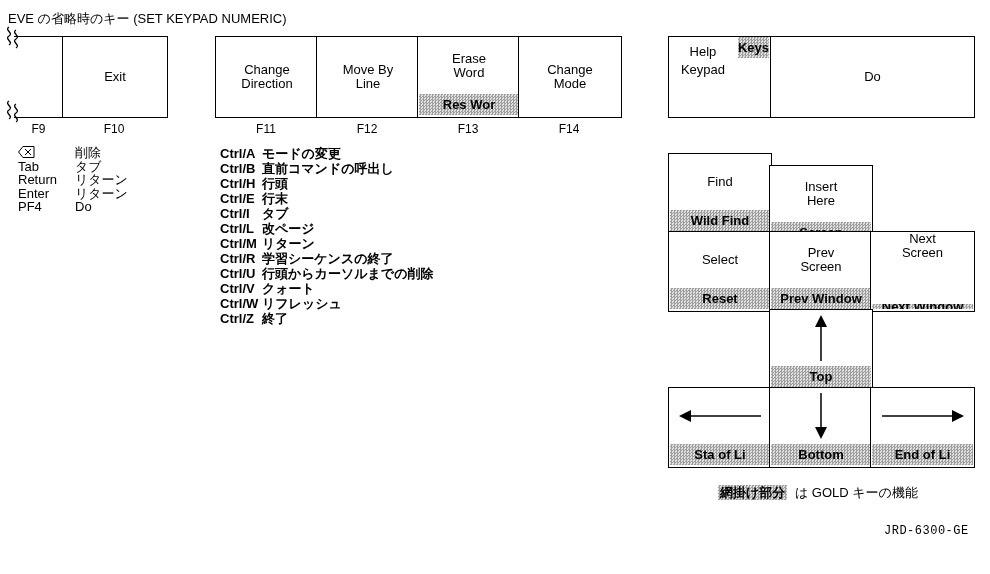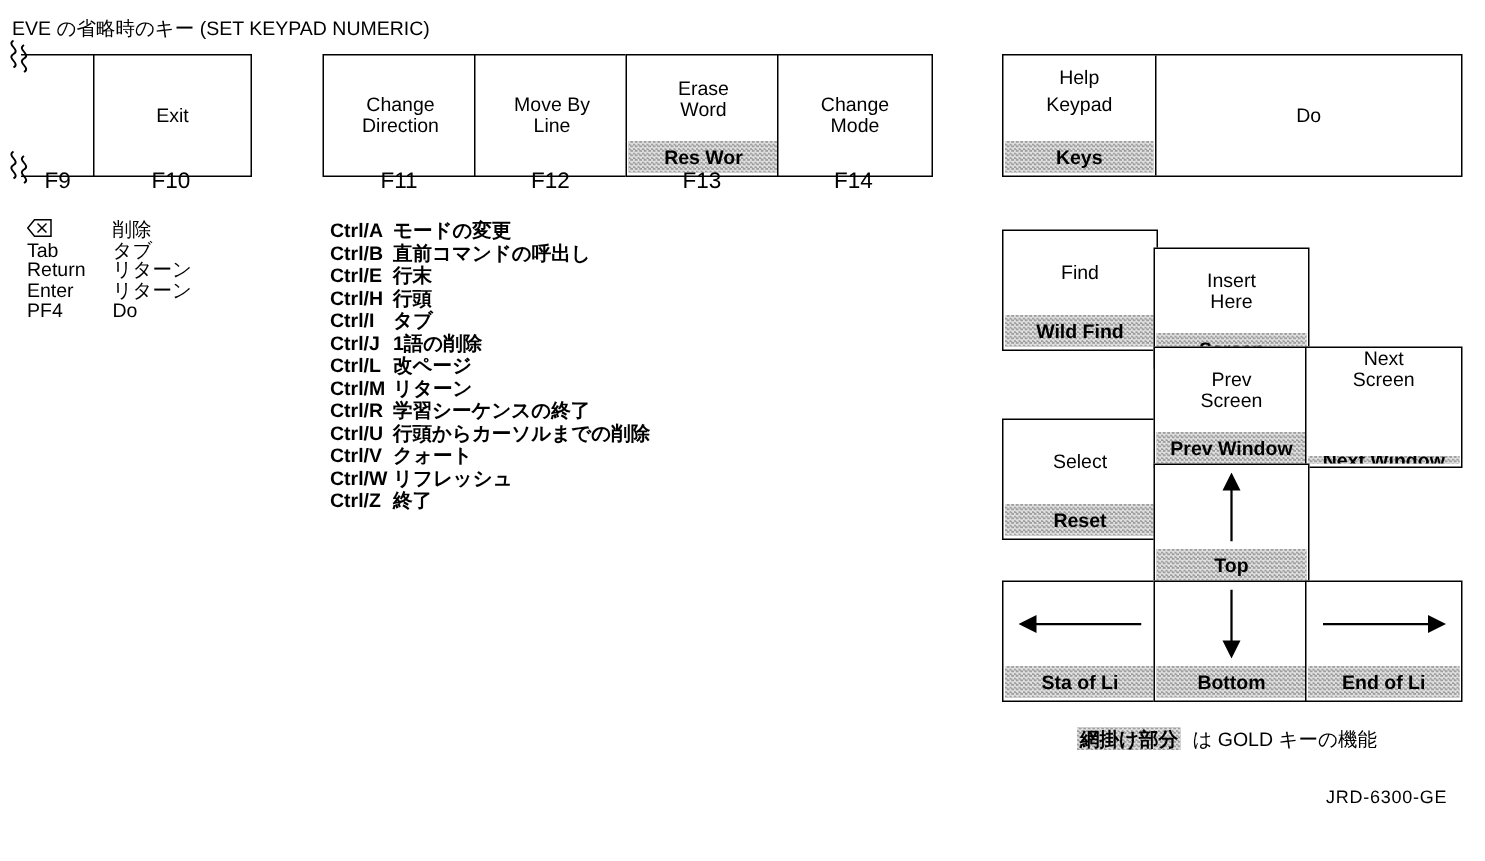--- a/index.html
+++ b/index.html
@@ -18,30 +18,30 @@
     background-color:#c4c4c4;
     background-image:conic-gradient(#9e9e9e 25%,#e0e0e0 0 50%,#9e9e9e 0 75%,#e0e0e0 0);
     background-size:3px 3px;
   }
   .gold-inline{
     font-weight:bold;padding:0 2px;
     background-color:#c4c4c4;
     background-image:conic-gradient(#9e9e9e 25%,#e0e0e0 0 50%,#9e9e9e 0 75%,#e0e0e0 0);
     background-size:3px 3px;
   }
-  .fkey{position:absolute;top:112px;text-align:center;font-size:15px;}
+  .fkey{position:absolute;top:122px;text-align:center;font-size:12px;}
   .row{white-space:nowrap;}
   .kcol{display:inline-block;vertical-align:top;}
   .w57{width:57px;}
   .w42{width:42px;}
   .key-list{position:absolute;left:18px;top:146px;line-height:13.5px;}
   .ctrl-list{position:absolute;left:220px;top:146px;line-height:15px;font-weight:bold;}
   .figure-id{
     position:absolute;left:884px;top:524px;
-    font-family:Liberation Sans, sans-serif;font-size:12px;letter-spacing:.5px;
+    font-family:Liberation Mono, monospace;font-size:12px;letter-spacing:.5px;
   }
   svg{display:block;}
 </style>
 </head>
 <body>
 
 <div class="title">EVE の省略時のキー (SET KEYPAD NUMERIC)</div>
 
 <svg class="abs" style="left:3px;top:26px;" width="20" height="26" viewBox="0 0 20 26">
   <path d="M6 1 C 1 4, 11 7, 6 10 C 1 13, 11 16, 6 19" fill="none" stroke="#000" stroke-width="1.3"></path>
@@ -88,21 +88,21 @@
     <span>Mode</span>
   </div>
 </div>
 
 <div class="fkey" style="left:215px;width:102px;">F11</div>
 <div class="fkey" style="left:316px;width:102px;">F12</div>
 <div class="fkey" style="left:417px;width:102px;">F13</div>
 <div class="fkey" style="left:518px;width:102px;">F14</div>
 
 <div class="cell" style="left:668px;top:36px;width:305px;height:80px;flex-direction:row;">
-  <div style="width:101px;border-right:1px solid #000;display:flex;flex-direction:column;">
+  <div style="width:101px;border-right:1px solid #000;display:flex;flex-direction:row;">
     <div class="label" style="justify-content:flex-start;padding-top:6px;line-height:18px;">
       <span>Help</span>
       <span>Keypad</span>
     </div>
     <div class="gold-band">Keys</div>
   </div>
   <div class="label">
     <span>Do</span>
   </div>
 </div>
@@ -127,24 +127,23 @@
     <span class="kcol w57">Enter</span><span>リターン</span>
   </div>
   <div class="row">
     <span class="kcol w57">PF4</span><span>Do</span>
   </div>
 </div>
 
 <div class="ctrl-list">
   <div class="row"><span class="kcol w42">Ctrl/A</span><span>モードの変更</span></div>
   <div class="row"><span class="kcol w42">Ctrl/B</span><span>直前コマンドの呼出し</span></div>
+  <div class="row"><span class="kcol w42">Ctrl/H</span><span>行頭</span></div>
   <div class="row"><span class="kcol w42">Ctrl/E</span><span>行末</span></div>
-  <div class="row"><span class="kcol w42">Ctrl/H</span><span>行頭</span></div>
   <div class="row"><span class="kcol w42">Ctrl/I</span><span>タブ</span></div>
-  <div class="row"><span class="kcol w42">Ctrl/J</span><span>1語の削除</span></div>
   <div class="row"><span class="kcol w42">Ctrl/L</span><span>改ページ</span></div>
   <div class="row"><span class="kcol w42">Ctrl/M</span><span>リターン</span></div>
   <div class="row"><span class="kcol w42">Ctrl/R</span><span>学習シーケンスの終了</span></div>
   <div class="row"><span class="kcol w42">Ctrl/U</span><span>行頭からカーソルまでの削除</span></div>
   <div class="row"><span class="kcol w42">Ctrl/V</span><span>クォート</span></div>
   <div class="row"><span class="kcol w42">Ctrl/W</span><span>リフレッシュ</span></div>
   <div class="row"><span class="kcol w42">Ctrl/Z</span><span>終了</span></div>
 </div>
 
 <div class="abs" style="left:668px;top:153px;width:305px;height:313px;">
@@ -156,21 +155,21 @@
     <div class="gold-band">Wild Find</div>
   </div>
   <div class="cell" style="left:101px;top:12px;width:102px;height:79px;">
     <div class="label">
       <span>Insert</span>
       <span>Here</span>
     </div>
     <div class="gold-band">Screen</div>
   </div>
 
-  <div class="cell" style="left:0;top:78px;width:102px;height:79px;margin-top:48px;">
+  <div class="cell" style="left:0;top:78px;width:102px;height:79px;">
     <div class="label">
         <span>Select</span>
       </div>
     <div class="gold-band">Reset</div>
   </div>
   <div class="cell" style="left:101px;top:78px;width:102px;height:79px;">
     <div class="label">
       <span>Prev</span>
       <span>Screen</span>
     </div>

